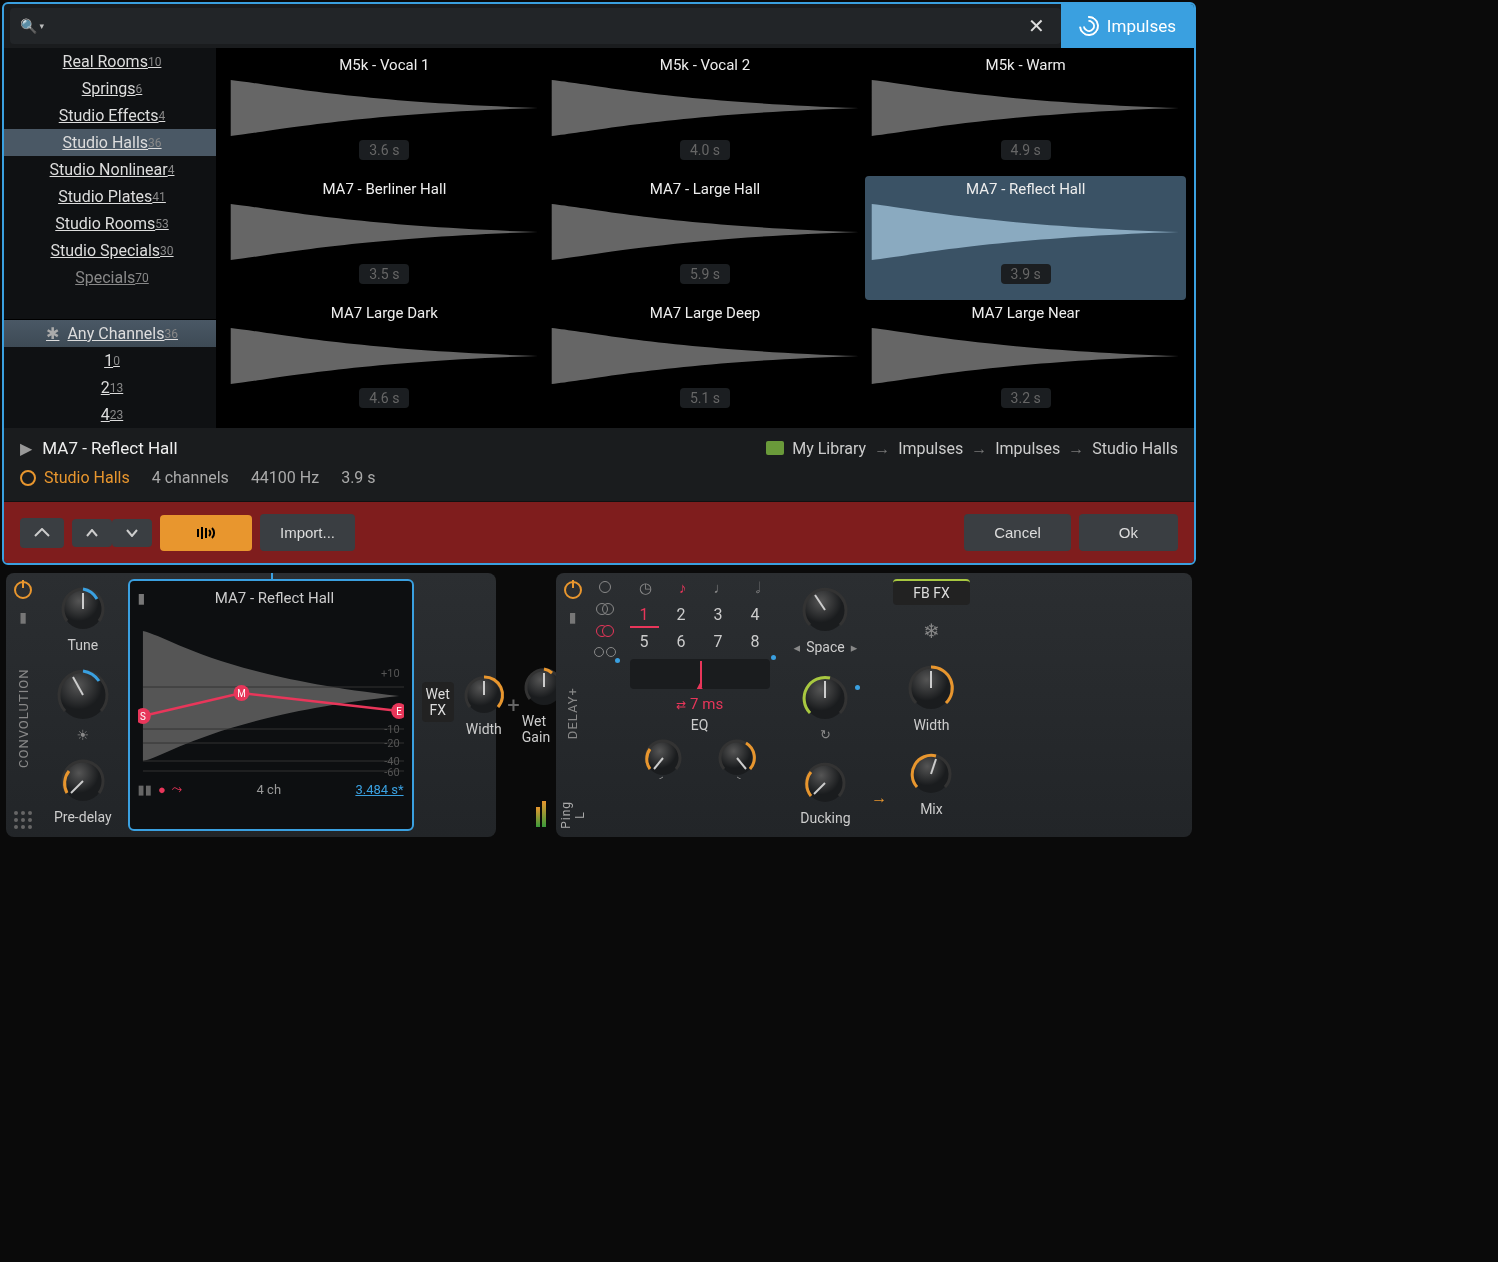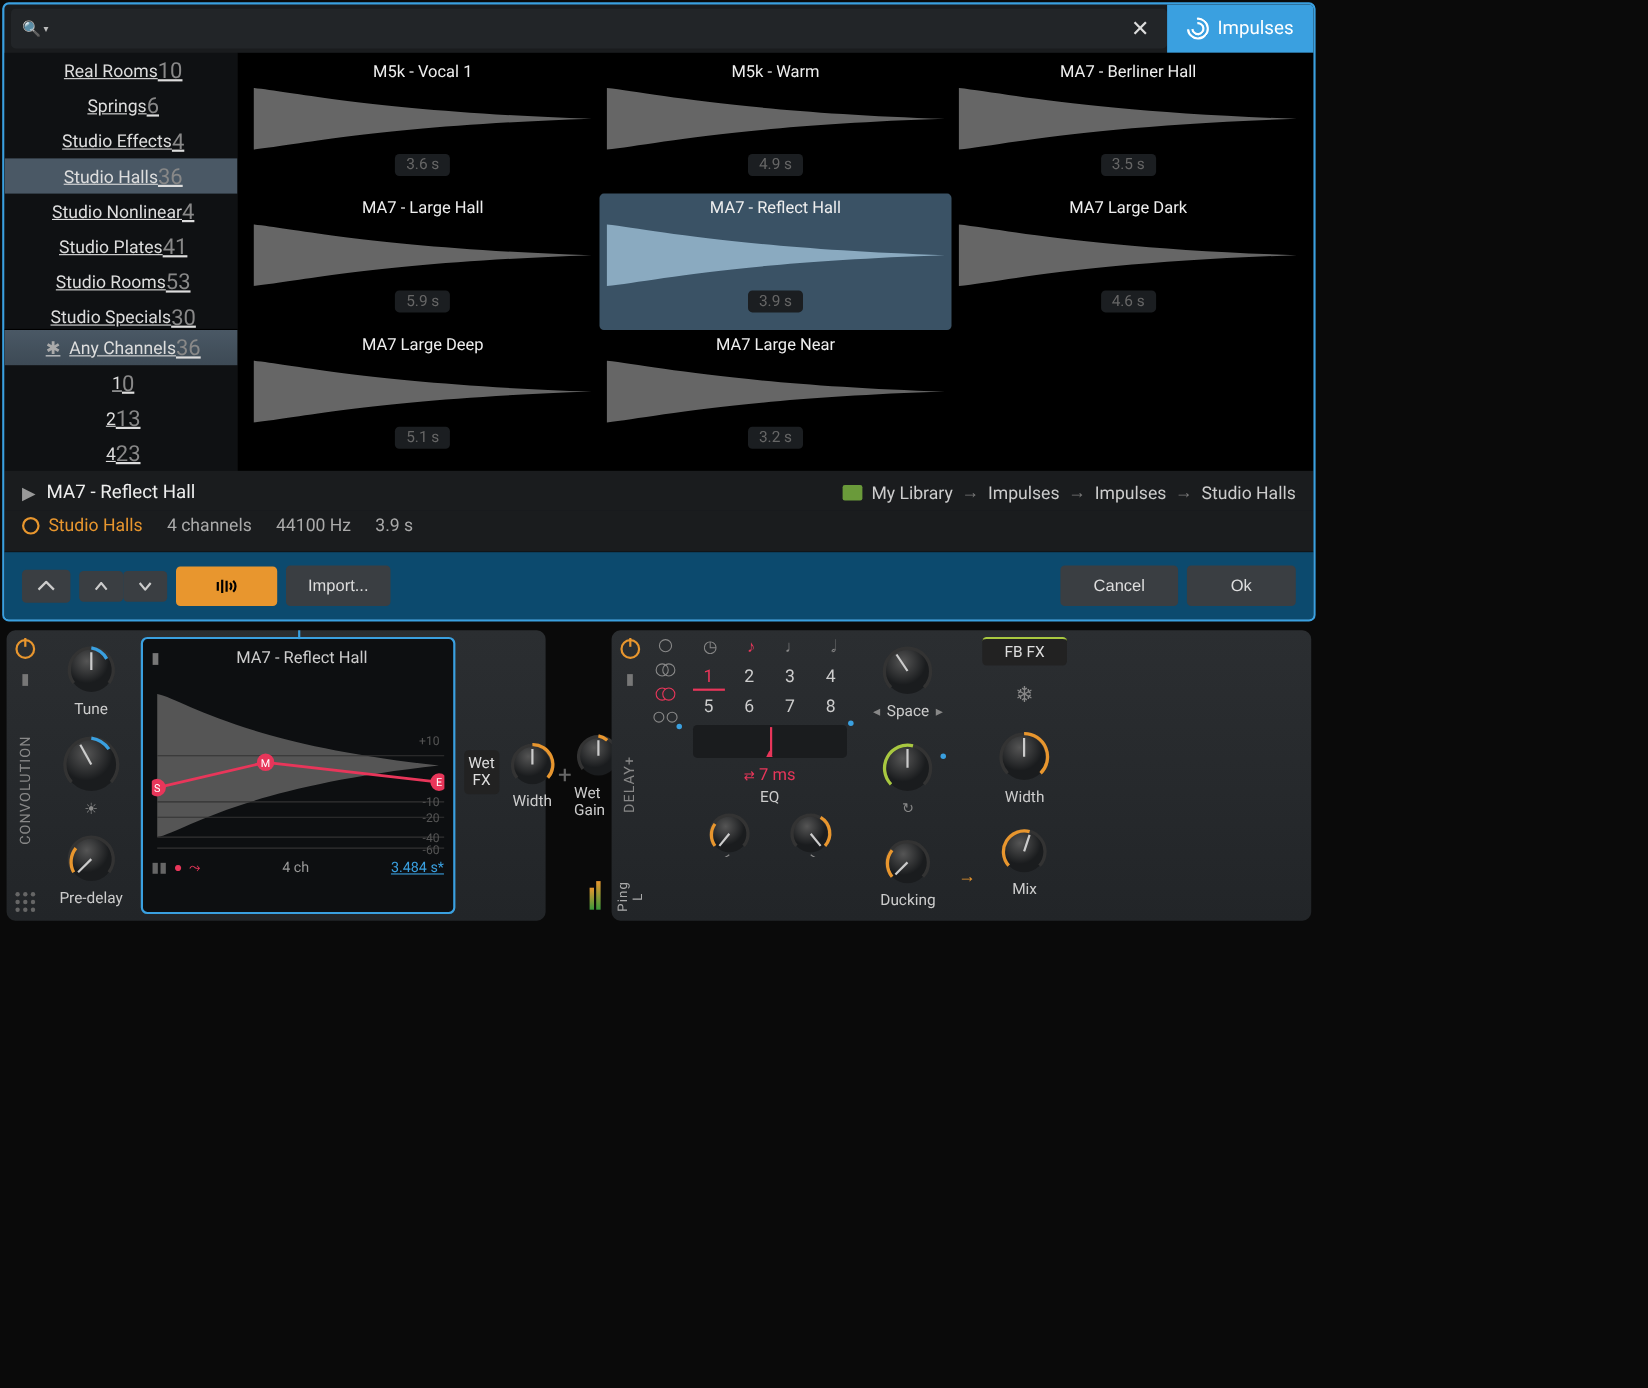--- a/index.html
+++ b/index.html
@@ -28,21 +28,21 @@
 .impulses-tab { background: #3aa0e0; color: #fff; display: flex; align-items: center; padding: 0 18px; font-size: 17px; gap: 8px; cursor: pointer; }
 .spiral-icon { width: 20px; height: 20px; border: 2px solid #fff; border-radius: 50%; border-left-color: transparent; transform: rotate(40deg); position: relative; }
 .spiral-icon::after { content:''; position:absolute; width:8px; height:8px; border:2px solid #fff; border-radius:50%; border-left-color:transparent; top:2px; left:2px; }
 
 .mid { display: flex; height: 380px; }
 .side-left { width: 212px; background: #0f1113; display: flex; flex-direction: column; }
 .cat-list { flex: 1; overflow: hidden; }
 .cat-row, .ch-row { display: flex; justify-content: center; align-items: center; padding: 4px 10px 4px 14px; font-size: 16px; cursor: pointer; color: #ddd; text-decoration: underline; }
 .cat-row.selected { background: #4a5865; }
 .ch-row.selected { background: linear-gradient(#4a5865,#3d4a55); }
-.cat-row .cnt, .ch-row .cnt { color: #888; font-size: 20px; }
+.cat-row .cnt, .ch-row .cnt { color: #888; font-size: 12px; }
 .ch-list { border-top: 1px solid #000; }
 .ch-row .star { color: #aaa; margin-right: 8px; font-size: 16px; }
 .ch-row .lbl-wrap { display: flex; align-items: center; }
 .cat-row.last { color: #888; }
 
 .grid-wrap { flex: 1; background: #000; overflow: hidden; position: relative; display:flex; }
 .grid { display: grid; grid-template-columns: repeat(3, 1fr); gap: 0; padding: 4px 8px; flex:1; }
 .impulse { text-align: center; padding: 4px 4px 8px 4px; cursor: pointer; border-radius: 4px; }
 .impulse.selected { background: #3a5265; }
 .imp-name { color: #eee; font-size: 15px; margin-bottom: 4px; }
@@ -53,21 +53,21 @@
 .info-row { padding: 10px 16px 6px 16px; display: flex; justify-content: space-between; align-items: center; background:#1a1c1e; }
 .info-left { display: flex; align-items: center; gap: 10px; color: #eee; font-size: 17px; }
 .play-icon { color: #999; font-size: 16px; }
 .bc { display: flex; align-items: center; gap: 8px; font-size: 16px; color: #ccc; }
 .bc-icon { width: 18px; height: 14px; background: #6a9a3a; display: inline-block; border-radius: 2px; }
 
 .meta-row { padding: 4px 16px 14px 16px; display: flex; align-items: center; gap: 22px; font-size: 16px; background:#1a1c1e; }
 .meta-folder { color: #e8962e; display: flex; align-items: center; gap: 8px; }
 .meta-item { color: #aaa; }
 
-.btn-row { padding: 12px 16px; display: flex; align-items: center; gap: 8px; background: #0c4a6e; border-top: 1px solid #111; }
+.btn-row { padding: 12px 16px; display: flex; align-items: center; gap: 8px; background: #7f1d1d; border-top: 1px solid #111; }
 .btn { background: #3a3e42; color: #ddd; padding: 10px 20px; border-radius: 4px; cursor: pointer; font-size: 15px; border: none; display: flex; align-items: center; justify-content: center; }
 .btn.small { padding: 10px 14px; }
 .btn.orange { background: #e8962e; color: #000; }
 .btn.orange svg { fill: #000; }
 .spacer { flex: 1; }
 
 .fx-row { display: flex; gap: 6px; padding: 6px; height: 276px; }
 .fx-panel { background: linear-gradient(#2b2e31,#222528); border-radius: 8px; display: flex; position: relative; }
 .vstrip { width: 34px; display: flex; flex-direction: column; align-items: center; gap: 10px; padding: 8px 0; }
 .vlabel { writing-mode: vertical-rl; transform: rotate(180deg); color: #888; font-size: 13px; letter-spacing: 1px; flex:1; text-align:center; }
@@ -220,20 +220,23 @@
             </span>
             <span class="cnt">23</span>
           </div>
         </div>
     </div>
     <div class="grid-wrap">
       <div class="grid" id="imp-grid">
           <div class="impulse"><div class="imp-name">M5k - Vocal 1</div><div class="wave"><svg viewBox="0 0 230 60" preserveAspectRatio="none">
                 <path class="wf-path" d="M2 30 L2 2 C 30 6, 90 24, 228 30 C 90 36, 30 54, 2 58 Z" fill="url(#wfg)"></path>
               </svg></div><span class="dur">3.6 s</span></div>
+          <div class="impulse"><div class="imp-name">M5k - Vocal 2</div><div class="wave"><svg viewBox="0 0 230 60" preserveAspectRatio="none">
+                <path class="wf-path" d="M2 30 L2 2 C 30 6, 90 24, 228 30 C 90 36, 30 54, 2 58 Z" fill="url(#wfg)"></path>
+              </svg></div><span class="dur">4.0 s</span></div>
           <div class="impulse"><div class="imp-name">M5k - Warm</div><div class="wave"><svg viewBox="0 0 230 60" preserveAspectRatio="none">
                 <path class="wf-path" d="M2 30 L2 2 C 30 6, 90 24, 228 30 C 90 36, 30 54, 2 58 Z" fill="url(#wfg)"></path>
               </svg></div><span class="dur">4.9 s</span></div>
           <div class="impulse"><div class="imp-name">MA7 - Berliner Hall</div><div class="wave"><svg viewBox="0 0 230 60" preserveAspectRatio="none">
                 <path class="wf-path" d="M2 30 L2 2 C 30 6, 90 24, 228 30 C 90 36, 30 54, 2 58 Z" fill="url(#wfg)"></path>
               </svg></div><span class="dur">3.5 s</span></div>
           <div class="impulse"><div class="imp-name">MA7 - Large Hall</div><div class="wave"><svg viewBox="0 0 230 60" preserveAspectRatio="none">
                 <path class="wf-path" d="M2 30 L2 2 C 30 6, 90 24, 228 30 C 90 36, 30 54, 2 58 Z" fill="url(#wfg)"></path>
               </svg></div><span class="dur">5.9 s</span></div>
           <div class="impulse selected"><div class="imp-name">MA7 - Reflect Hall</div><div class="wave"><svg viewBox="0 0 230 60" preserveAspectRatio="none">

